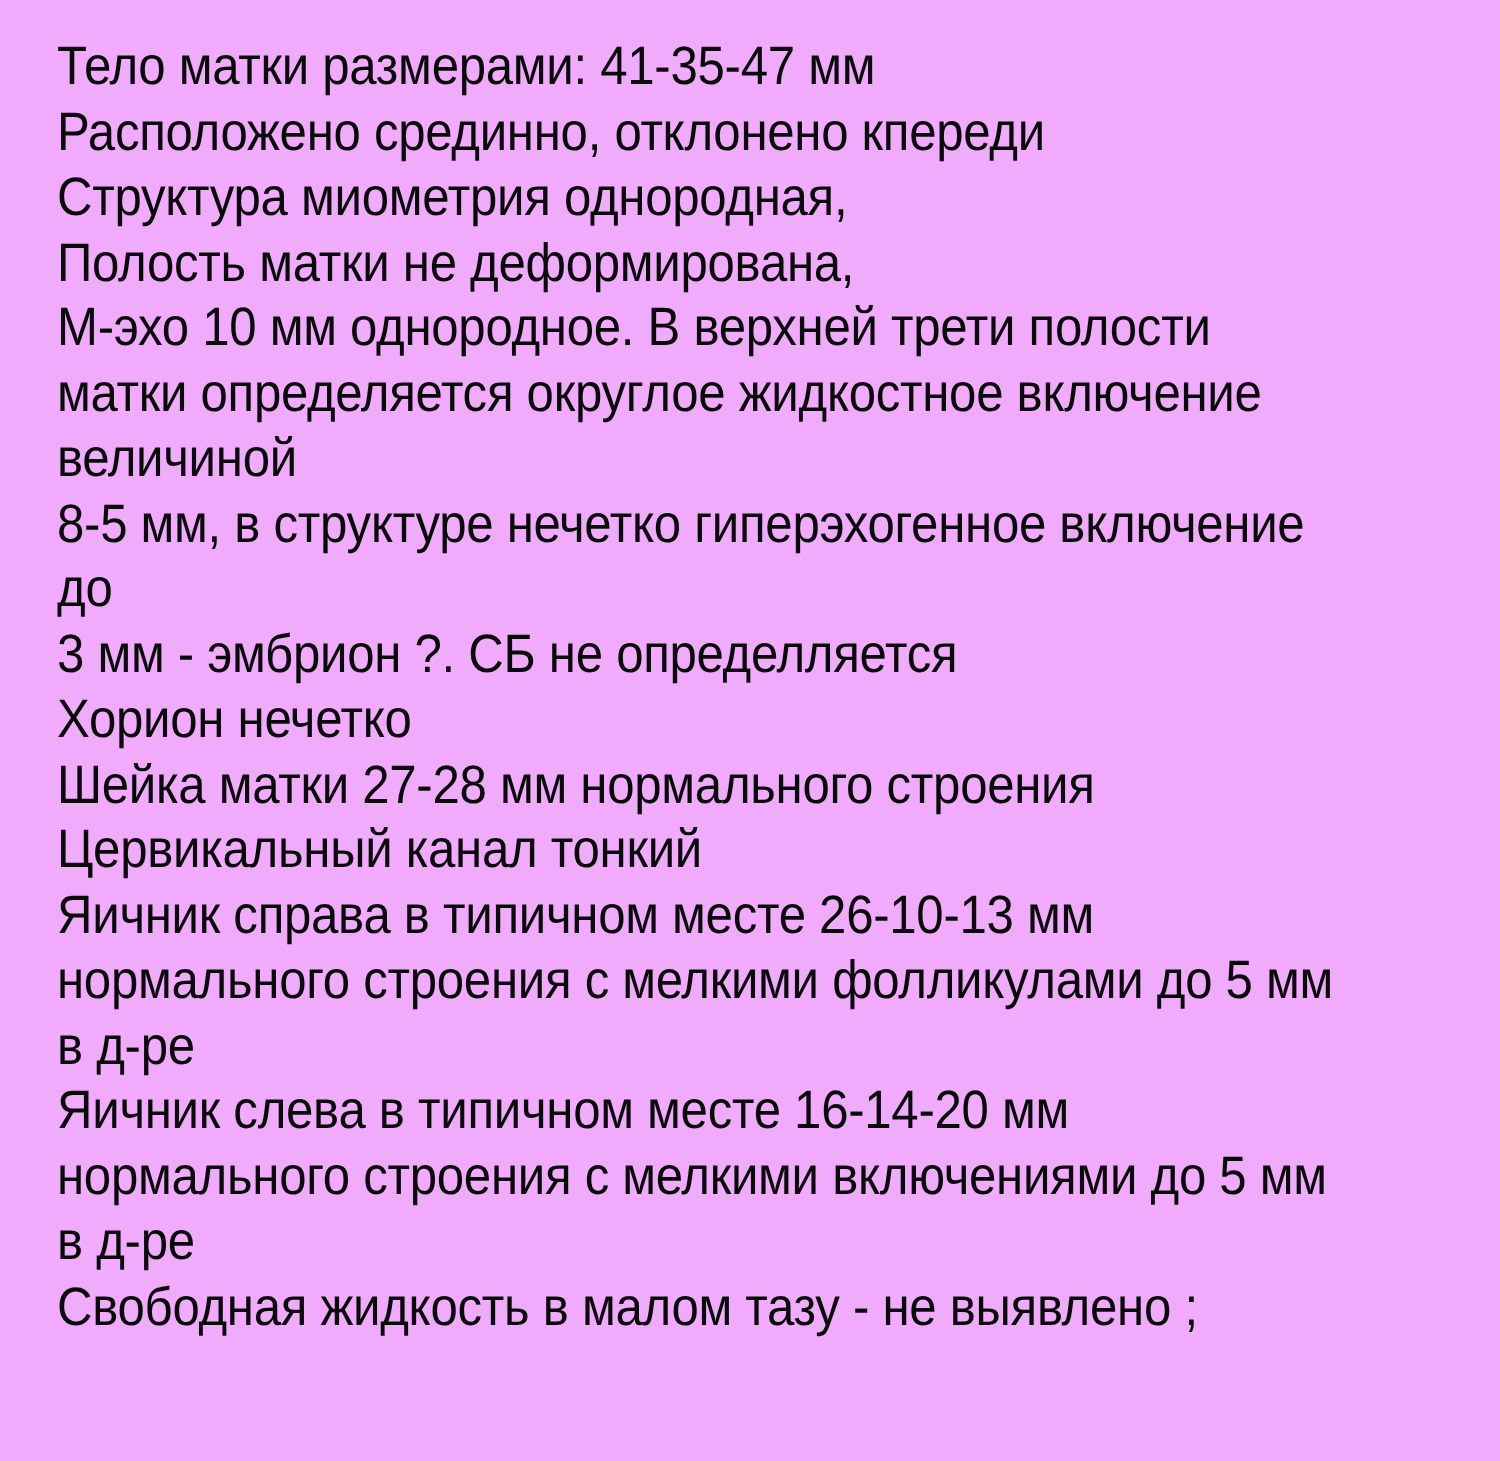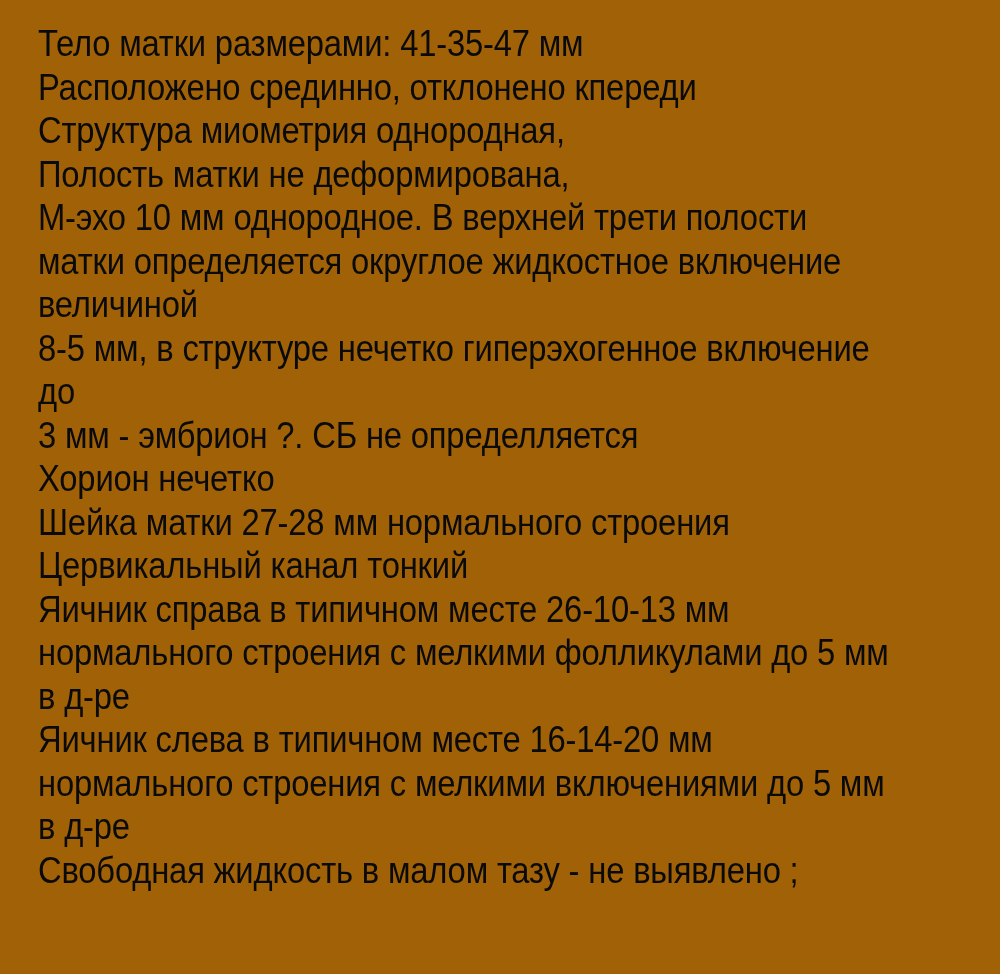--- a/index.html
+++ b/index.html
@@ -4,21 +4,21 @@
 <style>
   html, body {
     margin: 0;
     padding: 0;
     background: #ffffff;
   }
   .page {
     position: relative;
     width: 1000px;
     height: 974px;
-    background: #a16207;
+    background: #f0abfc;
     overflow: hidden;
     font-family: "Liberation Sans", "DejaVu Sans", sans-serif;
   }
   .text-block {
     position: absolute;
     top: 22px;
     left: 38px;
     width: 1100px;               
     transform: scaleX(0.91);     
     transform-origin: left top;

